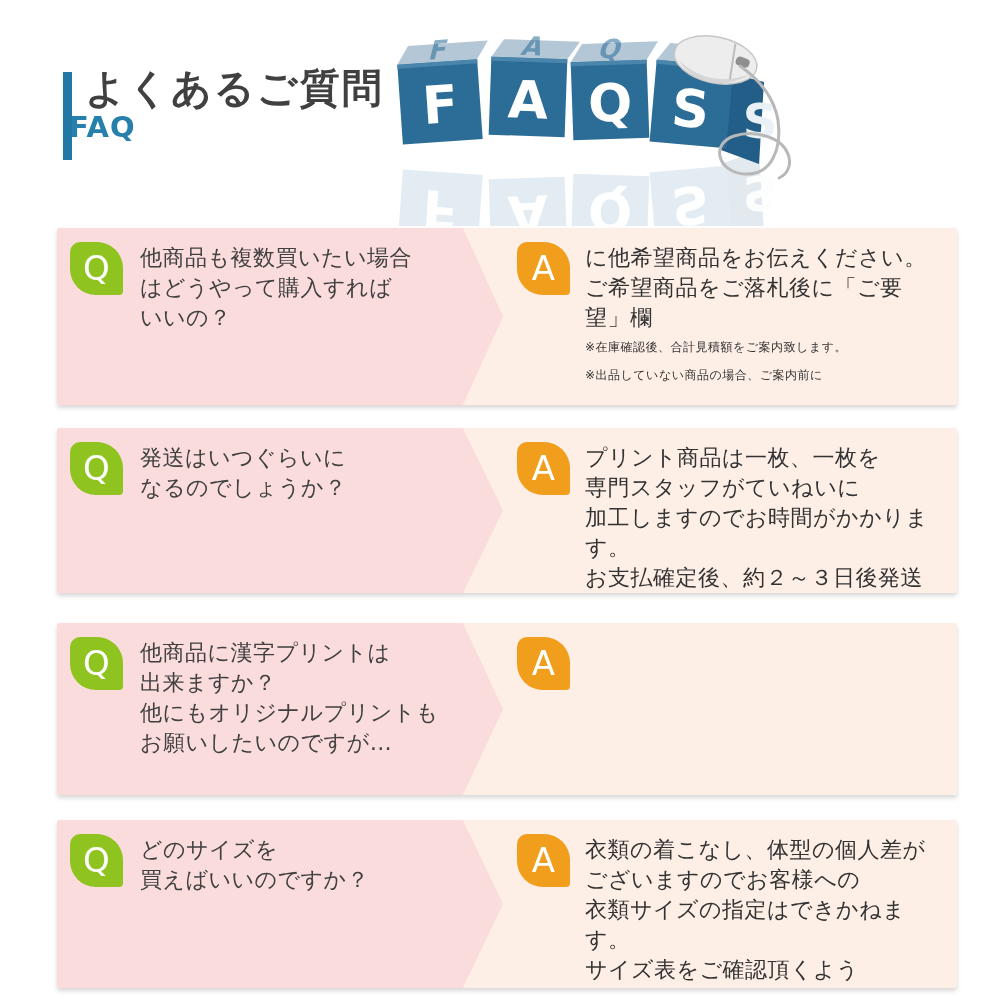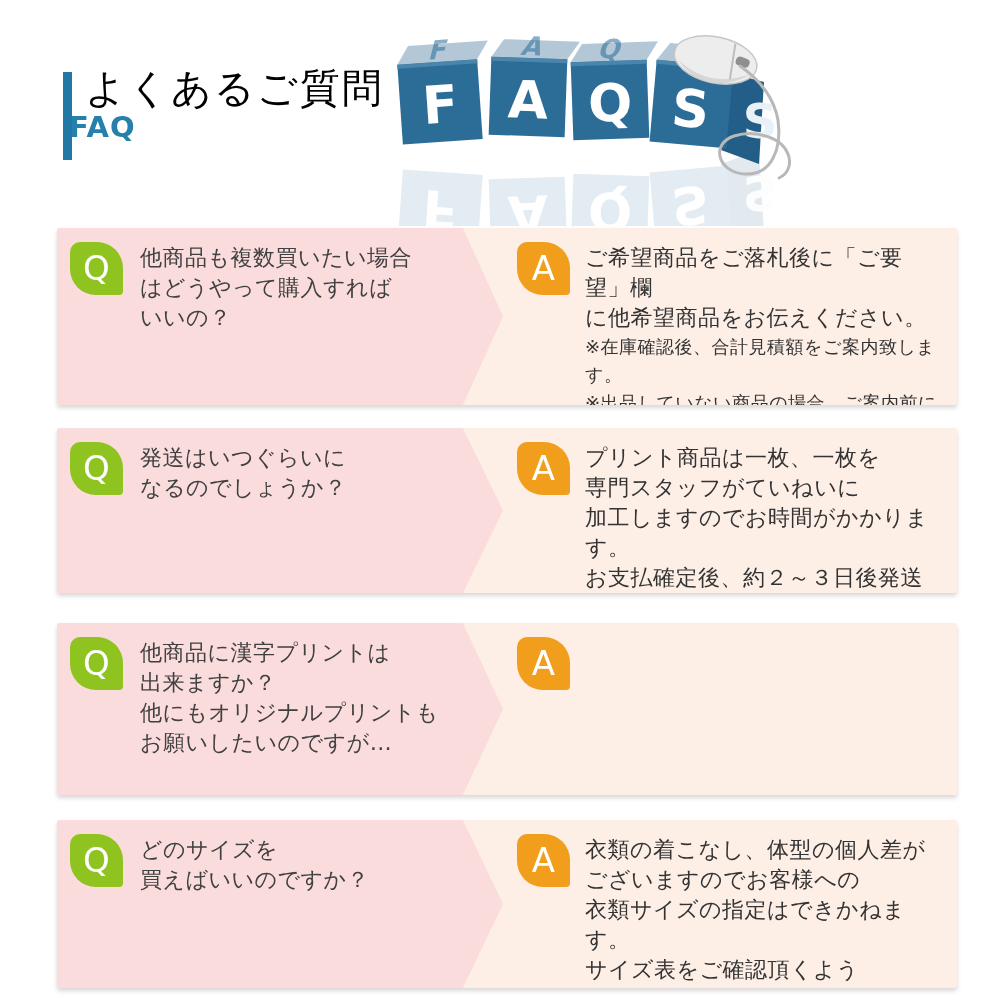--- a/index.html
+++ b/index.html
@@ -3,21 +3,21 @@
 <meta charset="utf-8">
 <style>
   * { margin:0; padding:0; box-sizing:border-box; }
   html,body { width:1000px; height:1000px; background:#ffffff; overflow:hidden;
               font-family:"DejaVu Sans", sans-serif; }
   .stage { position:relative; width:1000px; height:1000px; background:#fff; }
 
   
   .header { position:absolute; left:63px; top:66px; }
   .header-bar { position:absolute; left:0; top:6px; width:9px; height:88px; background:#2178a5; }
-  .header-title { margin-left:22px; font-size:40px; font-weight:400; color:#000000; letter-spacing:2px; line-height:1.1; }
+  .header-title { margin-left:22px; font-size:40px; font-weight:700; color:#404040; letter-spacing:2px; line-height:1.1; }
   .header-sub   { margin-left:6px; font-size:29px; font-weight:700; color:#2680ab; letter-spacing:1px; line-height:1.2; }
 
   
   .faq-graphic { position:absolute; left:388px; top:26px; width:440px; height:200px; }
 
   
   .faq-list { position:absolute; left:57px; top:228px; width:900px; }
   .row { position:relative; width:900px; background:#fdeee6; border-radius:3px;
          box-shadow:0 3px 4px rgba(150,140,140,0.35); overflow:hidden; }
   .row-1 { min-height:177px; margin-bottom:23px; }
@@ -27,21 +27,21 @@
   .q-bg { position:absolute; left:0; top:0; bottom:0; width:446px; background:#fbdcdc;
           clip-path:polygon(0 0, 91% 0, 100% 50%, 91% 100%, 0 100%); }
   .q-area { position:absolute; left:0; top:0; width:446px; display:flex; gap:17px; padding:14px 0 0 13px; }
   .a-area { position:absolute; left:460px; top:0; right:12px; display:flex; gap:15px; padding-top:14px; }
   .badge { flex:0 0 53px; width:53px; height:53px; border-radius:10px 26px 4px 26px;
            color:#fff; font-size:34px; line-height:53px; text-align:center; font-weight:400; }
   .q-badge { background:#8fc31f; }
   .a-badge { background:#f09e1b; }
   .q-text { padding-top:1px; font-size:22px; line-height:30px; color:#404040; letter-spacing:0.5px; }
   .a-text { padding-top:1px; font-size:22px; line-height:30px; color:#333; letter-spacing:0.5px; }
-  .a-text .small  { font-size:18px; line-height:28px; }
+  .a-text .small  { font-size:12px; line-height:28px; }
 </style>
 </head>
 <body>
 
 <div class="stage">
 
   <div class="header">
     <div class="header-bar"></div>
     <div class="header-title">よくあるご質問</div>
     <div class="header-sub">FAQ</div>
@@ -107,22 +107,22 @@
         <div class="badge q-badge">Q</div>
         <div class="q-text">
           <div>他商品も複数買いたい場合</div>
           <div>はどうやって購入すれば</div>
           <div>いいの？</div>
         </div>
       </div>
       <div class="a-area">
         <div class="badge a-badge">A</div>
         <div class="a-text">
+          <div>に他希望商品をお伝えください。</div>
           <div>ご希望商品をご落札後に「ご要望」欄</div>
-          <div>に他希望商品をお伝えください。</div>
           <div class="small">※在庫確認後、合計見積額をご案内致します。</div>
           <div class="small">※出品していない商品の場合、ご案内前に</div>
 
         </div>
       </div>
     </div>
 
     <div class="row row-2">
       <div class="q-bg"></div>
       <div class="q-area">

